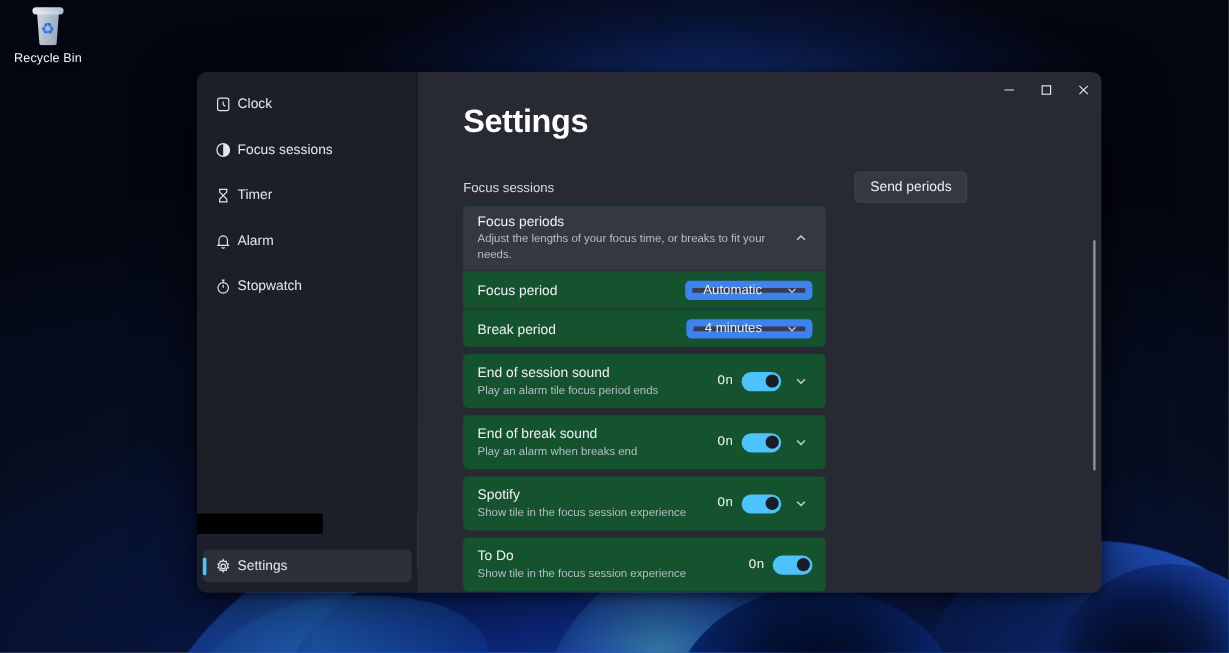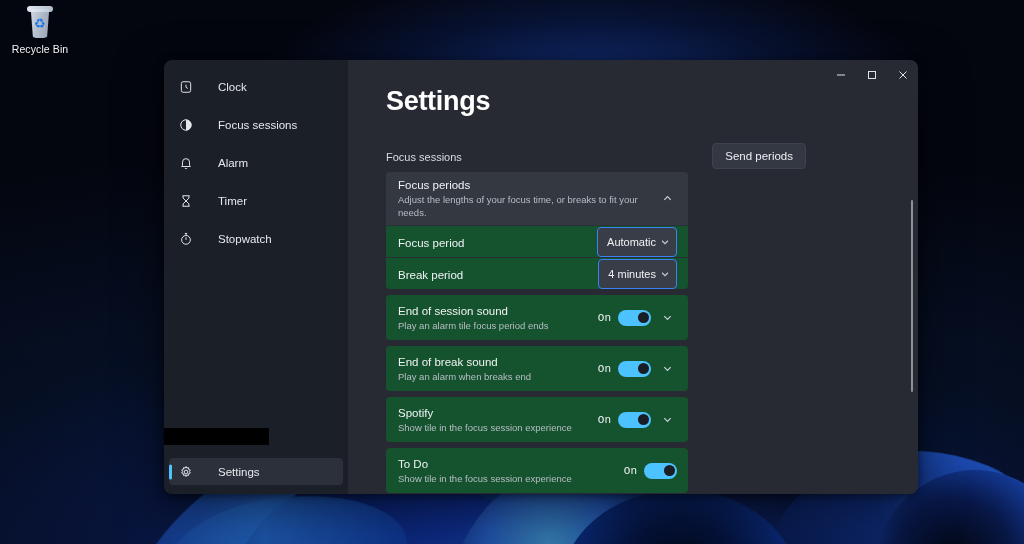--- a/index.html
+++ b/index.html
@@ -135,21 +135,21 @@
     background: #1b1f27;
     padding-top: 6px;
     position: relative;
     display: flex;
     flex-direction: column;
   }
   .nav-list { padding: 0 5px; }
   .nav-item {
     display: flex;
     align-items: center;
-    gap: 25px;
+    gap: 5px;
     height: 27px;
     margin-bottom: 0px;
     padding: 0 6px 0 9px;
     border-radius: 4px;
     color: #e6e8ec;
     font-size: 11.5px;
     position: relative;
   }
   .nav-item + .nav-item { margin-top: 0; }
   .nav-icon {
@@ -283,29 +283,29 @@
     width: 20px; height: 20px;
     display: flex; align-items: center; justify-content: center;
     color: #cdd2da;
     margin-left: 6px;
     flex: 0 0 20px;
   }
 
   
   .dropdown {
     background: #383d47;
-    border: 1px solid #3b82f6;
+    border: 6px solid #3b82f6;
     border-radius: 4px;
-    height: 30px;
+    height: 16px;
     min-width: 78px;
     display: flex;
     align-items: center;
     justify-content: space-between;
     padding: 0 6px 0 9px;
-    gap: 4px;
+    gap: 20px;
     color: #f0f2f5;
     font-size: 11px;
   }
   .dropdown .dd-chev { color: #c9ced7; display:flex; }
 
   
   .toggle-wrap { display: flex; align-items: center; gap: 7px; font-family: Liberation Mono, monospace; }
   .toggle-label { font-size: 11px; color: #eef0f3; }
   .toggle {
     width: 33px; height: 16px;
@@ -382,37 +382,37 @@
               <circle cx="12" cy="12" r="9"></circle>
               <path d="M12 3 A9 9 0 0 1 12 21 Z" fill="currentColor" stroke="none"></path>
             </svg>
           </span>
           <span>Focus sessions</span>
         </div>
 
         <div class="nav-item" style="margin-top:11px;">
           <span class="nav-icon">
             <svg width="14" height="14" viewBox="0 0 24 24" fill="none" stroke="currentColor" stroke-width="1.7">
-              <path d="M6 16 L6 10.5 A6 6 0 0 1 18 10.5 L18 16 L19.5 18 L4.5 18 Z"></path>
-              <path d="M10 20.5 A2.2 2.2 0 0 0 14 20.5"></path>
-            </svg>
-          </span>
-          <span>Alarm</span>
-        </div>
-
-        <div class="nav-item" style="margin-top:11px;">
-          <span class="nav-icon">
-            <svg width="14" height="14" viewBox="0 0 24 24" fill="none" stroke="currentColor" stroke-width="1.7">
               <line x1="6" y1="3" x2="18" y2="3"></line>
               <line x1="6" y1="21" x2="18" y2="21"></line>
               <path d="M7 3 L7 7 L12 12 L7 17 L7 21"></path>
               <path d="M17 3 L17 7 L12 12 L17 17 L17 21"></path>
             </svg>
           </span>
           <span>Timer</span>
+        </div>
+
+        <div class="nav-item" style="margin-top:11px;">
+          <span class="nav-icon">
+            <svg width="14" height="14" viewBox="0 0 24 24" fill="none" stroke="currentColor" stroke-width="1.7">
+              <path d="M6 16 L6 10.5 A6 6 0 0 1 18 10.5 L18 16 L19.5 18 L4.5 18 Z"></path>
+              <path d="M10 20.5 A2.2 2.2 0 0 0 14 20.5"></path>
+            </svg>
+          </span>
+          <span>Alarm</span>
         </div>
 
         <div class="nav-item" style="margin-top:11px;">
           <span class="nav-icon">
             <svg width="14" height="14" viewBox="0 0 24 24" fill="none" stroke="currentColor" stroke-width="1.7">
               <circle cx="12" cy="13.5" r="7.5"></circle>
               <line x1="12" y1="9" x2="12" y2="13.5"></line>
               <line x1="10" y1="2.5" x2="14" y2="2.5"></line>
               <line x1="12" y1="2.5" x2="12" y2="6"></line>
             </svg>

